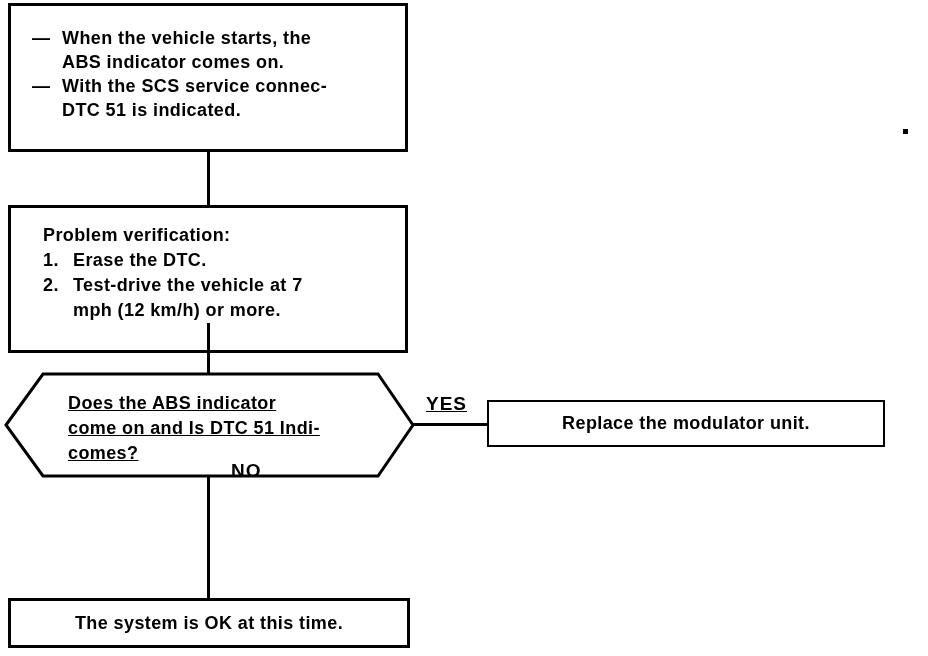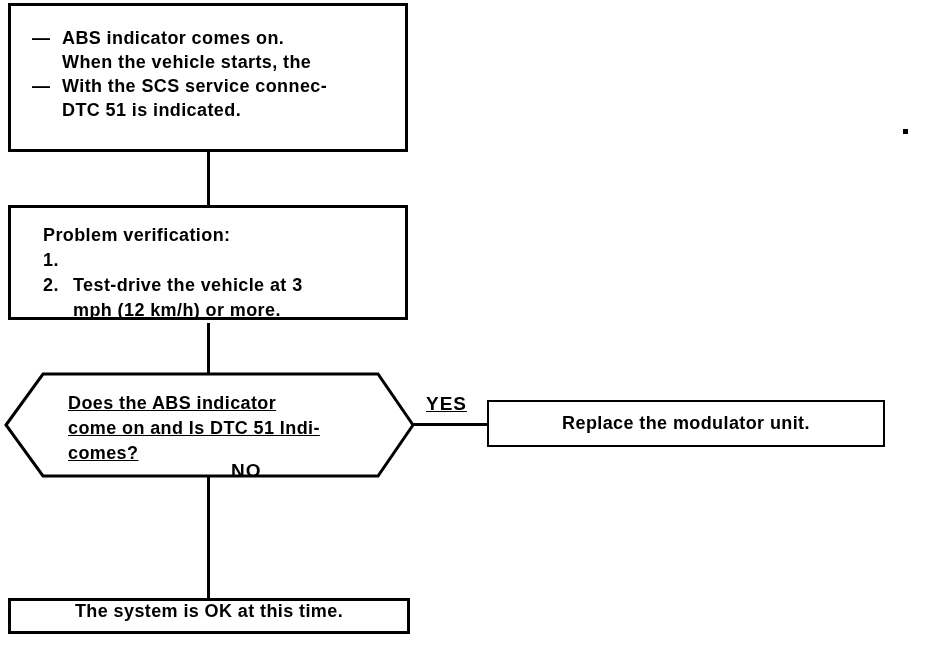--- a/index.html
+++ b/index.html
@@ -20,33 +20,33 @@
     box-sizing: border-box;
     font-size: 18px;
     letter-spacing: 0.4px;
   }
   .box-symptom {
     left: 8px; top: 3px; width: 400px; height: 149px;
     padding: 20px 6px 0 21px;
     line-height: 24px;
   }
   .box-verification {
-    left: 8px; top: 205px; width: 400px; height: 115px;
+    left: 8px; top: 205px; width: 400px; height: 148px;
     padding: 15px 6px 16px 32px;
     line-height: 25px;
   }
   .box-replace {
     left: 487px; top: 400px; width: 398px; height: 47px;
     border-width: 2px;
     display: flex; align-items: center; justify-content: center;
     text-align: center;
   }
   .box-ok {
-    left: 8px; top: 598px; width: 402px; height: 36px;
-    display: flex; align-items: flex-start; justify-content: center;
+    left: 8px; top: 598px; width: 402px; height: 50px;
+    display: flex; align-items: center; justify-content: center;
     text-align: center;
   }
   .flow-item { display: flex; }
   .marker { width: 30px; flex-shrink: 0; }
   .step-num { width: 30px; flex-shrink: 0; }
   .vline, .hline { position: absolute; background: #000000; }
   .c1 { left: 207px; top: 150px; width: 3px; height: 56px; }
   .c2 { left: 207px; top: 323px; width: 3px; height: 51px; }
   .c3 { left: 413px; top: 423px; width: 75px; height: 3px; }
   .c4 { left: 207px; top: 476px; width: 3px; height: 124px; }
@@ -65,44 +65,47 @@
 </style>
 </head>
 <body>
 
 <div class="page">
 
   <div class="fbox box-symptom">
     <div class="flow-item">
       <span class="marker">—</span>
       <div class="item-text">
+        <div>When the vehicle starts, the</div>
         <div>ABS indicator comes on.</div>
-        <div>When the vehicle starts, the</div>
       </div>
     </div>
     <div class="flow-item">
       <span class="marker">—</span>
       <div class="item-text">
         <div>With the SCS service connec-</div>
         <div>DTC 51 is indicated.</div>
       </div>
     </div>
   </div>
 
   <div class="vline c1"></div>
 
   <div class="fbox box-verification">
     <div>Problem verification:</div>
     <div class="flow-item">
       <span class="step-num">1.</span>
+      <div class="item-text">
+        <div>Erase the DTC.</div>
+      </div>
     </div>
     <div class="flow-item">
       <span class="step-num">2.</span>
       <div class="item-text">
-        <div>Test-drive the vehicle at 3</div>
+        <div>Test-drive the vehicle at 7</div>
         <div>mph (12 km/h) or more.</div>
       </div>
     </div>
   </div>
 
   <div class="vline c2"></div>
 
   <svg class="hex-svg" width="412" height="108" viewBox="0 0 412 108">
     <polygon points="2,54 39,3 374,3 409,54 374,105 39,105" fill="#ffffff" stroke="#000000" stroke-width="3"></polygon>
   </svg>

